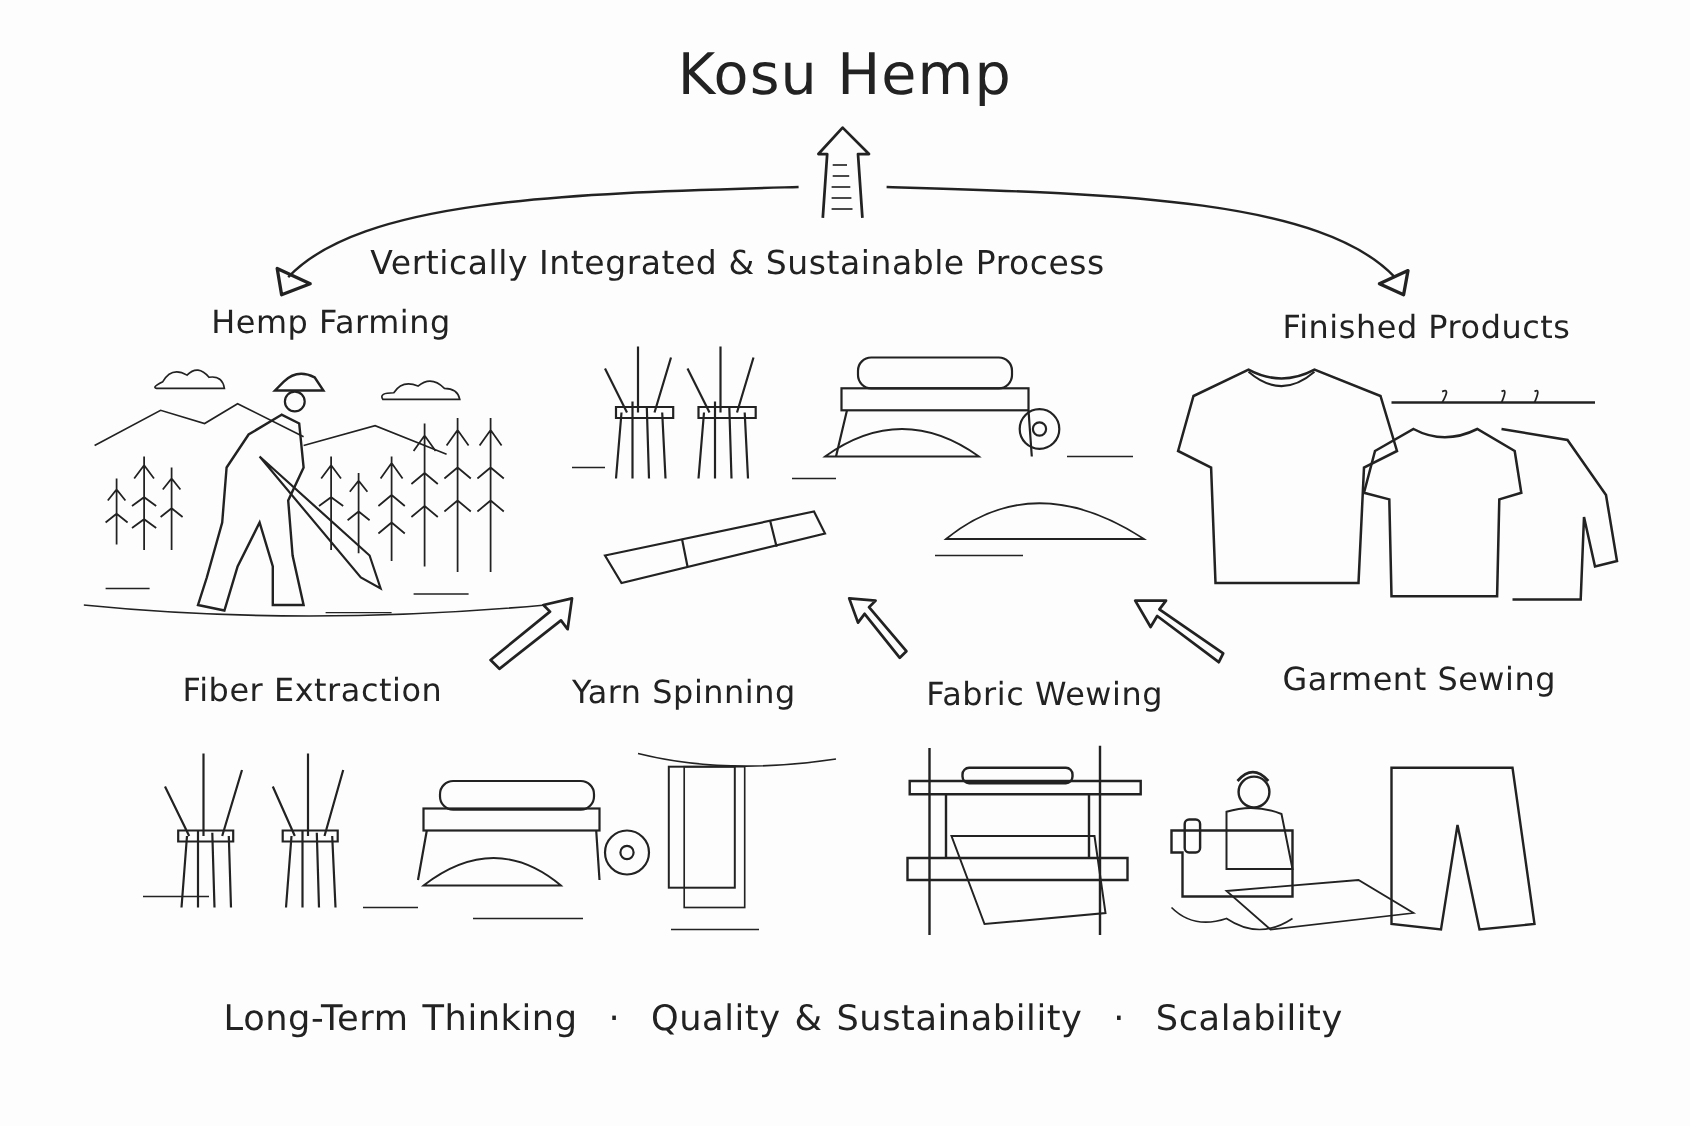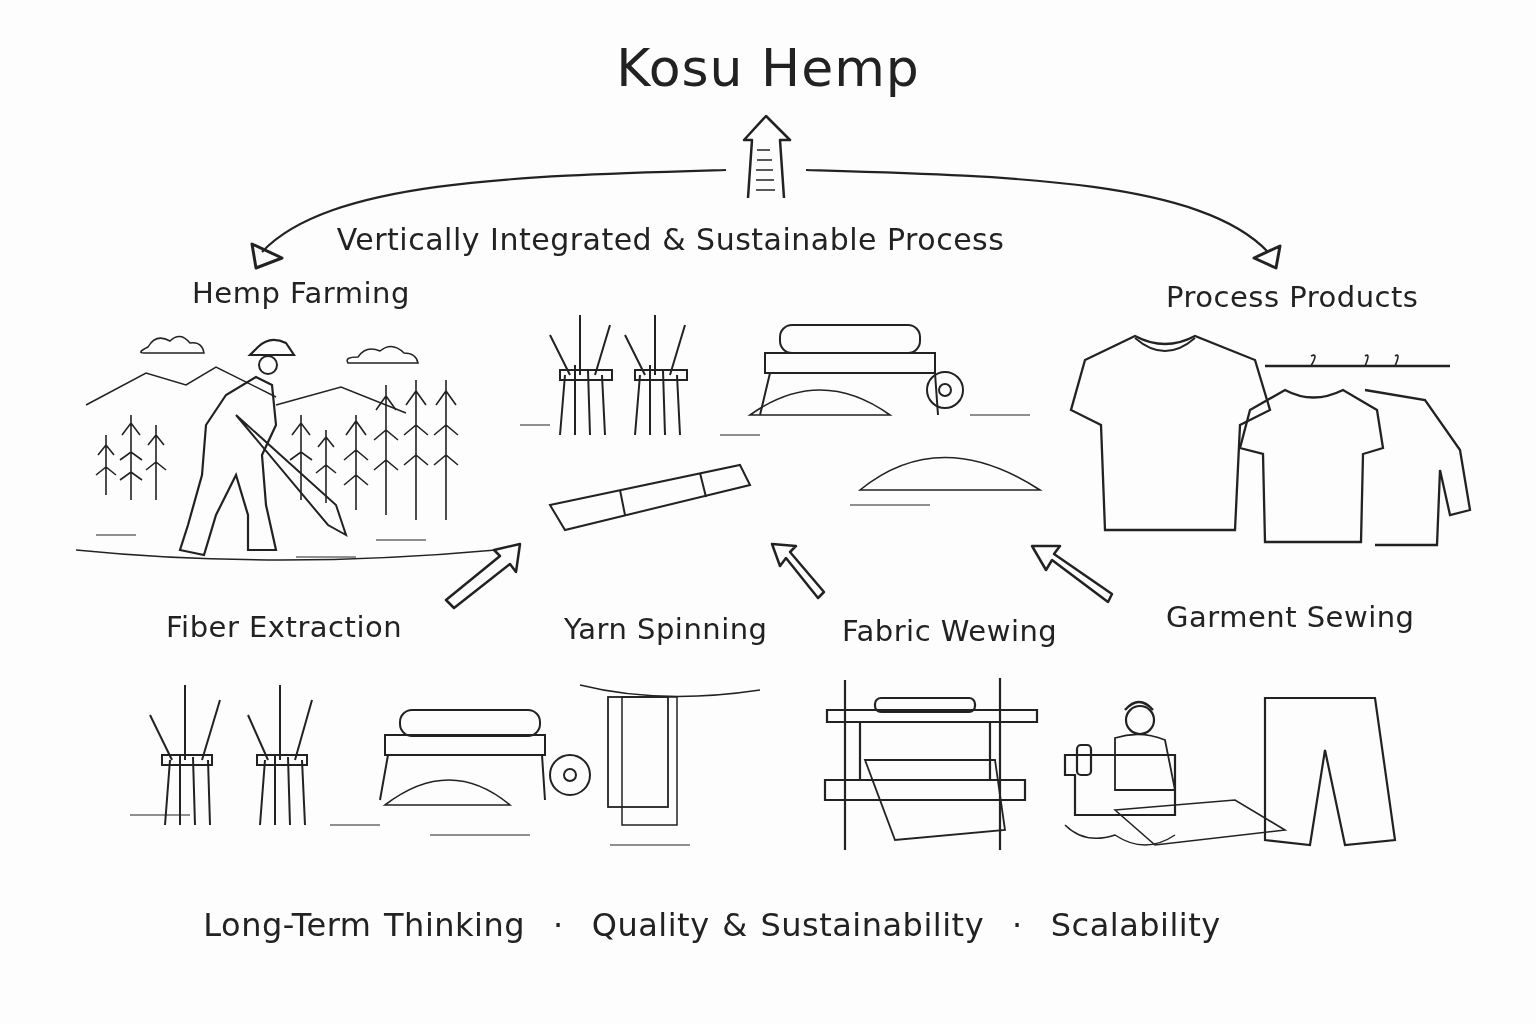--- a/index.html
+++ b/index.html
@@ -42,21 +42,21 @@
   <g stroke="#222" stroke-width="2.5" fill="none" stroke-linejoin="round">
     <path d="M446,600 L500,556 L494,550 L520,544 L516,572 L510,564 L454,608 Z"></path>
     <path d="M818,598 L786,558 L780,566 L772,544 L796,546 L790,552 L824,592 Z"></path>
     <path d="M1108,602 L1052,560 L1046,570 L1032,546 L1060,546 L1054,554 L1112,594 Z"></path>
   </g>
 </svg>
 
 <div class="abs hand subtitle">Vertically Integrated &amp; Sustainable Process</div>
 
 <div class="abs hand lbl" style="left:192px; top:276px;">Hemp Farming</div>
-<div class="abs hand lbl" style="left:1166px; top:280px;">Process Products</div>
+<div class="abs hand lbl" style="left:1166px; top:280px;">Finished Products</div>
 
 <svg class="scene" style="left:76px; top:325px;" width="420" height="250" viewBox="0 0 420 250">
   <g stroke="#222" fill="none" stroke-width="2">
     <path d="M72,22 q8,-14 22,-6 q10,-10 20,2 q12,-2 14,10 h-60 q-8,0 4,-6z" stroke-width="1.5"></path>
     <path d="M282,32 q8,-12 22,-6 q12,-10 24,2 q12,0 14,10 h-70 q-4,-6 10,-6z" stroke-width="1.5"></path>
     <path d="M10,80 L70,48 L110,60 L140,42 L200,72" stroke-width="1.5"></path>
     <path d="M200,80 L265,62 L330,88" stroke-width="1.5"></path>
 
     <g stroke-width="1.6">
       <path d="M30,170 V110 M22,130 l8,-10 l8,10 M20,150 l10,-8 l10,8"></path>
@@ -105,21 +105,21 @@
     <path d="M70,6 Q100,22 130,6 L190,30 L205,80 L175,95 L170,200 L40,200 L36,95 L6,80 L20,30 Z"></path>
     <path d="M70,8 Q100,34 130,8" stroke-width="1.8"></path>
     <line x1="200" y1="36" x2="385" y2="36"></line>
     <path d="M246,36 q8,-14 0,-10 M300,36 q6,-14 0,-10 M330,36 q6,-14 0,-10" stroke-width="1.6"></path>
     <path d="M220,60 Q248,75 278,60 L312,80 L318,118 L298,124 L296,212 L200,212 L198,124 L175,118 L185,80 Z"></path>
     <path d="M300,60 L360,70 L395,120 L405,180 L385,185 L375,140 L372,215 L310,215"></path>
   </g>
 </svg>
 
 <div class="abs hand lbl" style="left:166px; top:610px;">Fiber Extraction</div>
-<div class="abs hand lbl" style="left:520px; top:612px;margin-left:44px;">Yarn Spinning</div>
+<div class="abs hand lbl" style="left:520px; top:612px;">Yarn Spinning</div>
 <div class="abs hand lbl" style="left:842px; top:614px;text-align:right;">Fabric Wewing</div>
 <div class="abs hand lbl" style="left:1166px; top:600px;">Garment Sewing</div>
 
 <svg class="scene" style="left:130px; top:675px;" width="640" height="210" viewBox="0 0 640 210">
   <g stroke="#222" fill="none" stroke-width="2">
     <path d="M35,150 L40,85 M50,150 L50,80 M65,150 L63,82 M80,150 L78,85 M20,40 L42,85 M55,10 L55,85 M90,25 L72,85 M32,80 h50 v10 h-50 z"></path>
     <path d="M130,150 L135,85 M145,150 L145,80 M160,150 L158,82 M175,150 L172,85 M118,40 L138,85 M150,10 L150,85 M182,25 L165,85 M127,80 h50 v10 h-50 z"></path>
     <rect x="270" y="35" width="140" height="26" rx="12"></rect>
     <rect x="255" y="60" width="160" height="20"></rect>
     <path d="M258,80 L250,125 M412,80 L415,125"></path>

